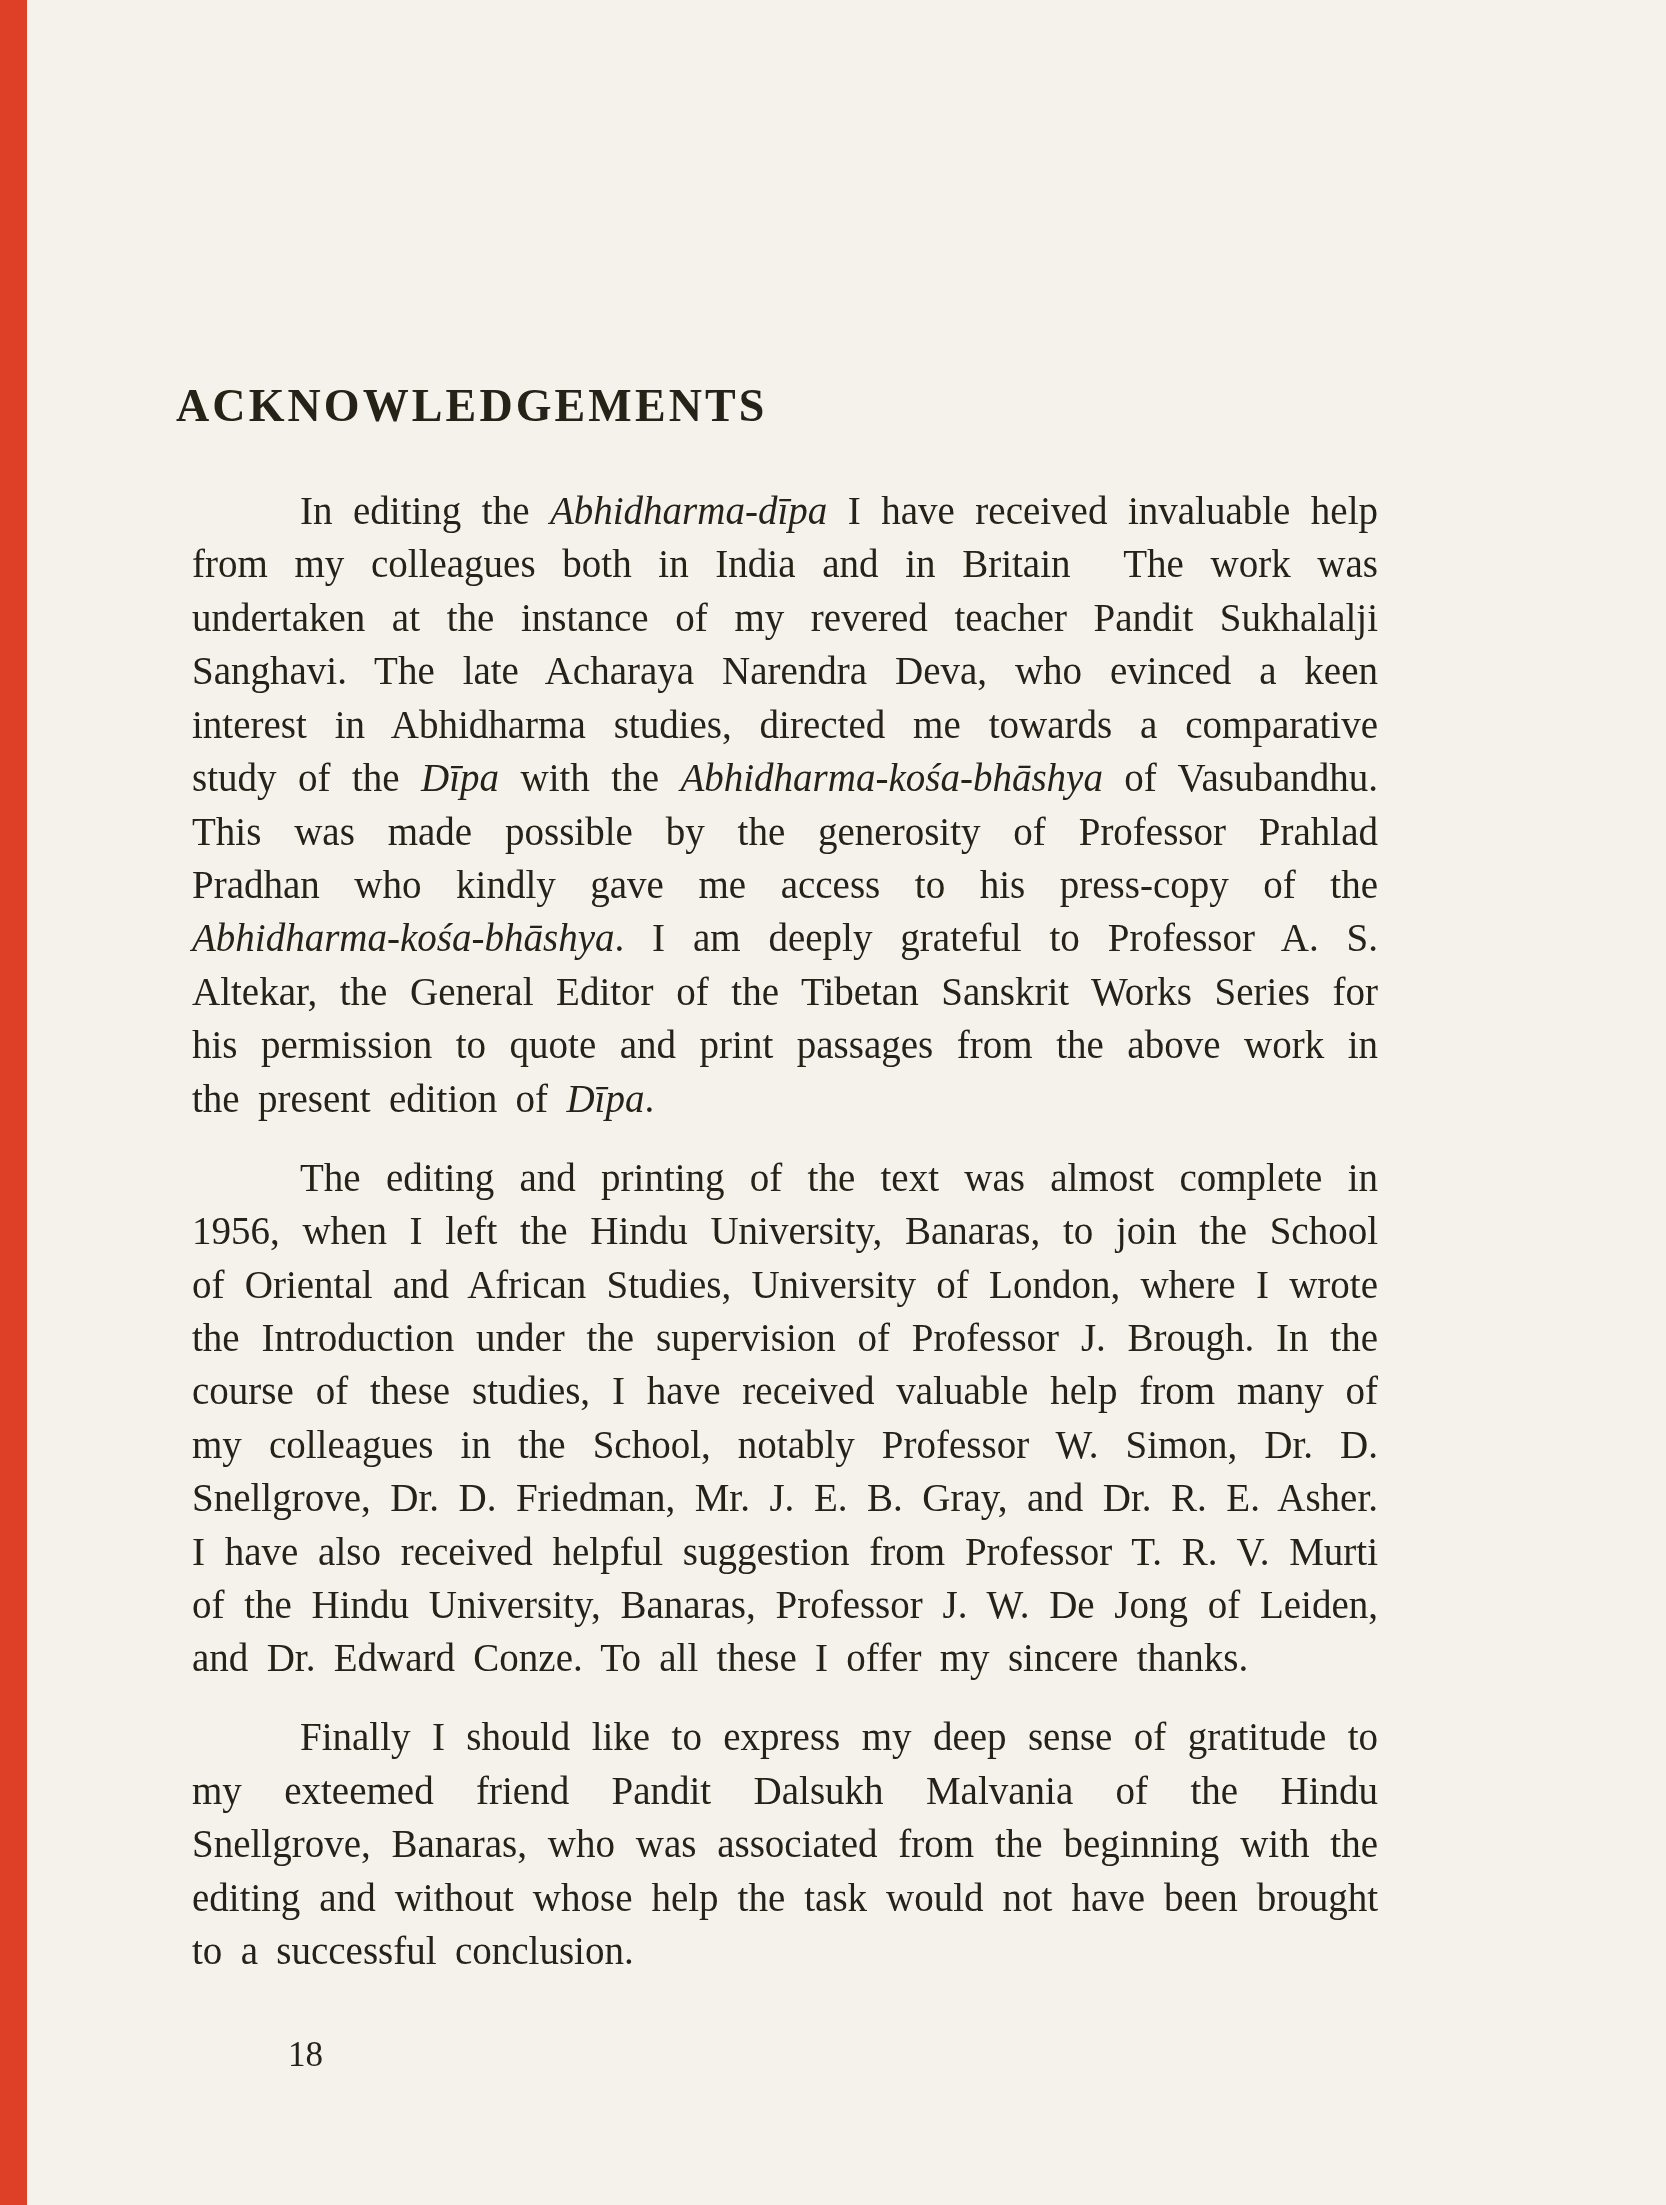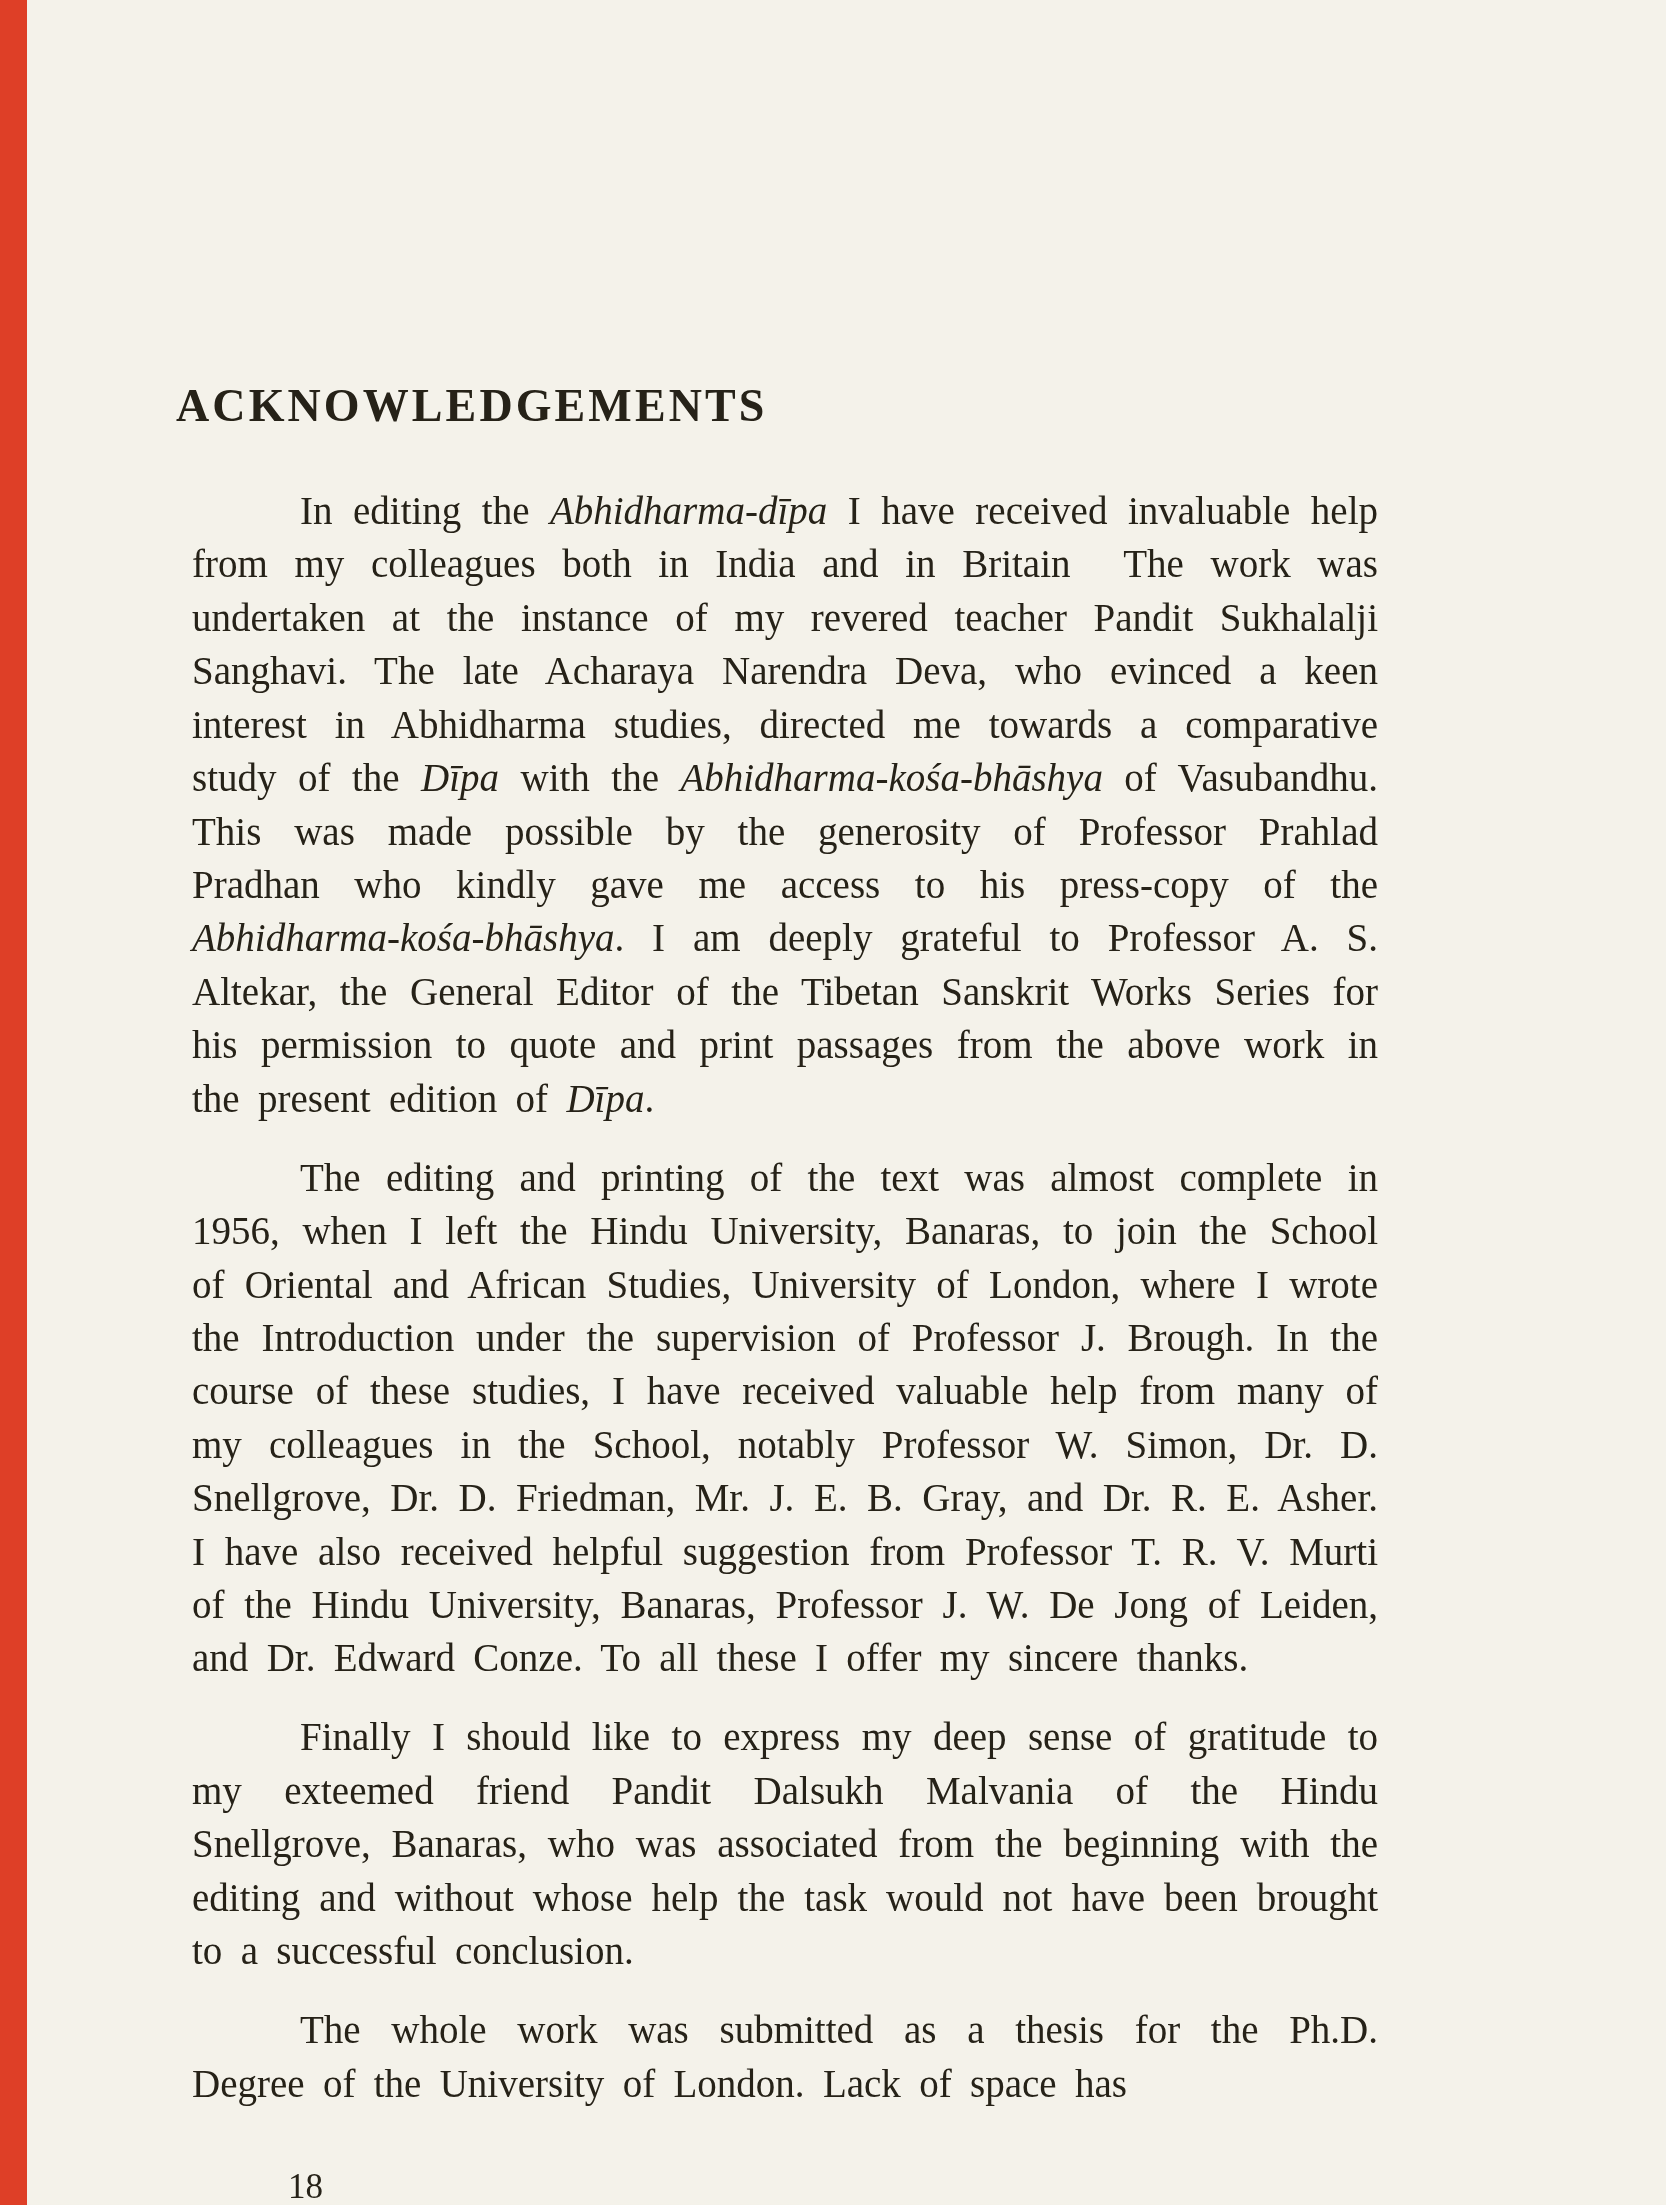--- a/index.html
+++ b/index.html
@@ -61,18 +61,17 @@
 
 <div class="scan">
   <div class="band-left"></div>
 
   <div class="content">
     <h1 class="title">ACKNOWLEDGEMENTS</h1>
 
     <p class="para"><span>In editing the </span><span class="italic">Abhidharma-dīpa</span><span> I have received invaluable help from my colleagues both in India and in Britain&nbsp; The work was undertaken at the instance of my revered teacher Pandit Sukhalalji Sanghavi. The late Acharaya Narendra Deva, who evinced a keen interest in Abhidharma studies, directed me towards a comparative study of the </span><span class="italic">Dīpa</span><span> with the </span><span class="italic">Abhidharma-kośa-bhāshya</span><span> of Vasubandhu. This was made possible by the generosity of Professor Prahlad Pradhan who kindly gave me access to his press-copy of the </span><span class="italic">Abhidharma-kośa-bhāshya</span><span>. I am deeply grateful to Professor A. S. Altekar, the General Editor of the Tibetan Sanskrit Works Series for his permission to quote and print passages from the above work in the present edition of </span><span class="italic">Dīpa</span><span>.</span></p>
     <p class="para"><span>The editing and printing of the text was almost complete in 1956, when I left the Hindu University, Banaras, to join the School of Oriental and African Studies, University of London, where I wrote the Introduction under the supervision of Professor J. Brough. In the course of these studies, I have received valuable help from many of my colleagues in the School, notably Professor W. Simon, Dr. D. Snellgrove, Dr. D. Friedman, Mr. J. E. B. Gray, and Dr. R. E. Asher. I have also received helpful suggestion from Professor T. R. V. Murti of the Hindu University, Banaras, Professor J. W. De Jong of Leiden, and Dr. Edward Conze. To all these I offer my sincere thanks.</span></p>
     <p class="para"><span>Finally I should like to express my deep sense of gratitude to my exteemed friend Pandit Dalsukh Malvania of the Hindu Snellgrove, Banaras, who was associated from the beginning with the editing and without whose help the task would not have been brought to a successful conclusion.</span></p>
-    <p class="para"><span>The whole work was submitted as a thesis for the Ph.D. Degree of the University of London. Lack of space has</span></p>
 
     <div class="pagenum">18</div>
   </div>
 </div>
 
 
 </body></html>

